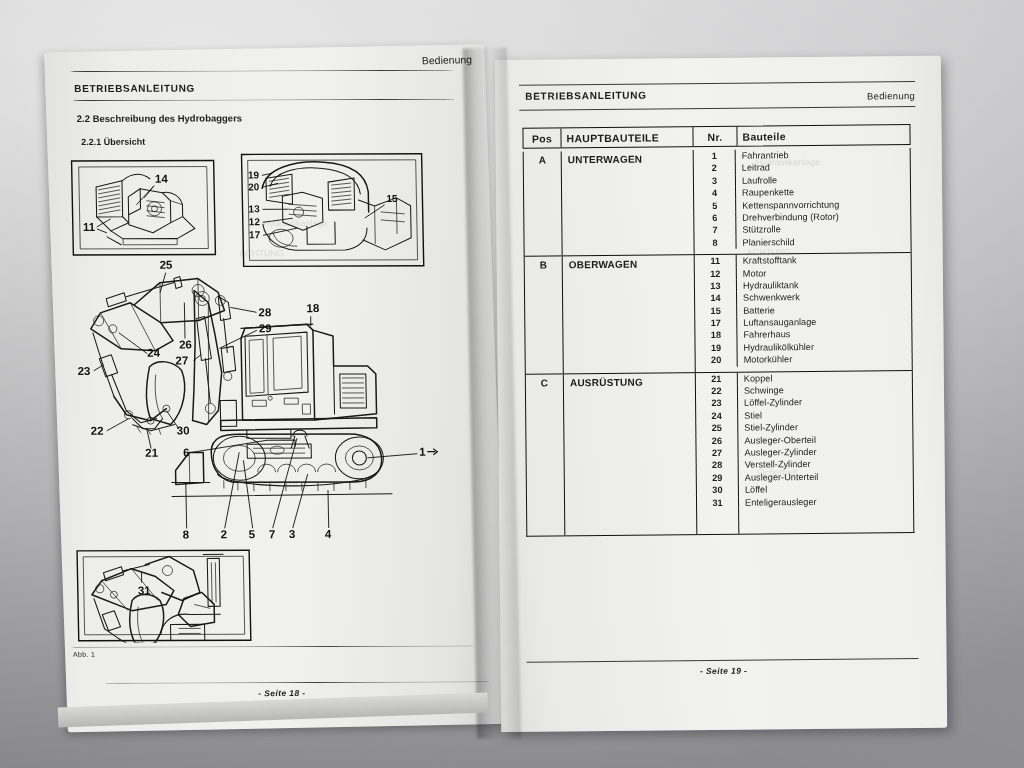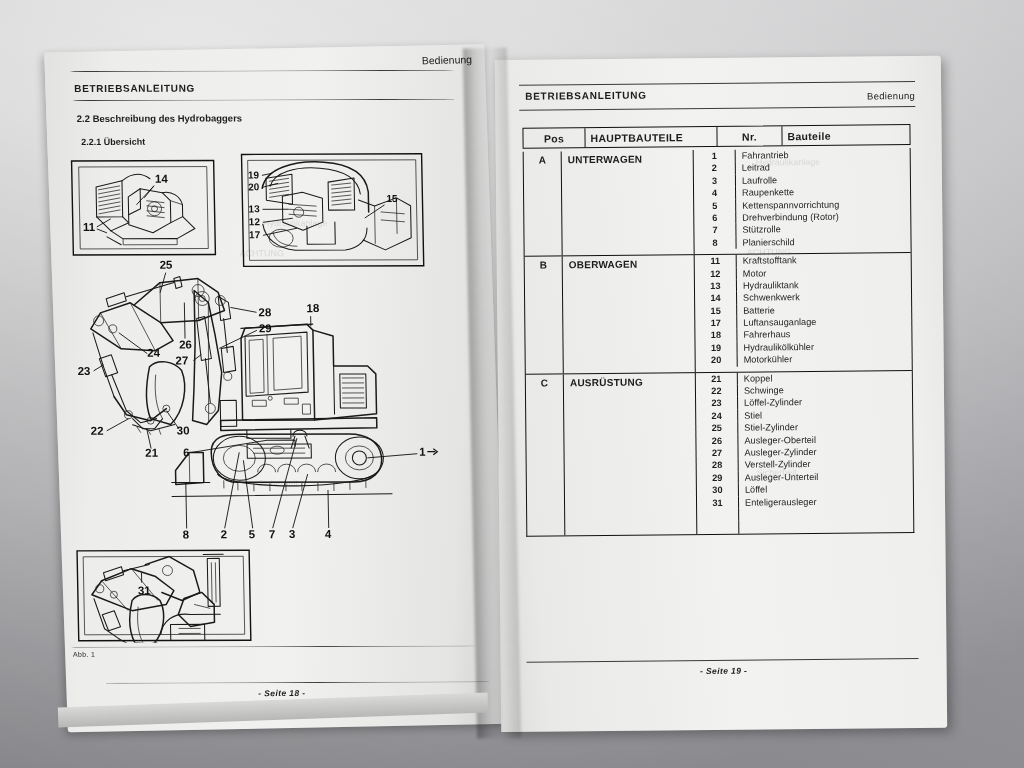--- a/index.html
+++ b/index.html
@@ -135,23 +135,23 @@
   #tbl{position:absolute;left:27px;top:68px;width:388px;}
   .thead{
     display:flex;border:1.5px solid #111;height:19px;align-items:center;
     background:transparent;
   }
   .thead > div{
     font-size:10.5px;font-weight:700;letter-spacing:.3px;
     padding-left:5px;box-sizing:border-box;height:100%;
     display:flex;align-items:center;
   }
-  .c-pos{width:62px;justify-content:center!important;padding-left:0!important;border-right:1.5px solid #111;}
+  .c-pos{width:38px;justify-content:center!important;padding-left:0!important;border-right:1.5px solid #111;}
   .c-main{width:132px;border-right:1.5px solid #111;}
-  .c-nr{width:65px;justify-content:center!important;padding-left:0!important;border-right:1.5px solid #111;}
+  .c-nr{width:44px;justify-content:center!important;padding-left:0!important;border-right:1.5px solid #111;}
   .c-part{flex:1;}
 
   .tbody{border:1.5px solid #111;border-top:none;margin-top:3px;}
   .grp{display:flex;}
   .grp .gp{width:38px;border-right:1.5px solid #111;box-sizing:border-box;
            font-size:10px;font-weight:700;text-align:center;padding-top:3px;}
   .grp .gm{width:132px;border-right:1.5px solid #111;box-sizing:border-box;
            font-size:10px;font-weight:600;letter-spacing:.25px;padding:3px 0 0 6px;}
   .grp .gpart{flex:1;box-sizing:border-box;}
   .grp + .grp{border-top:1.5px solid #111;}

